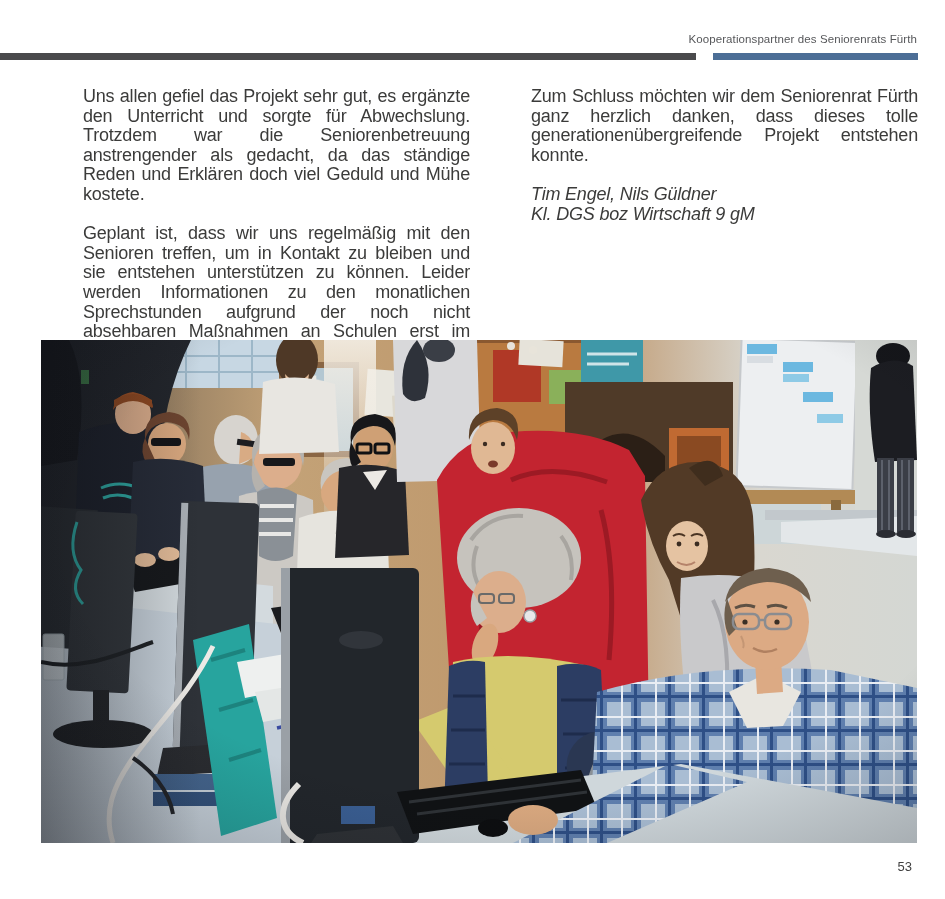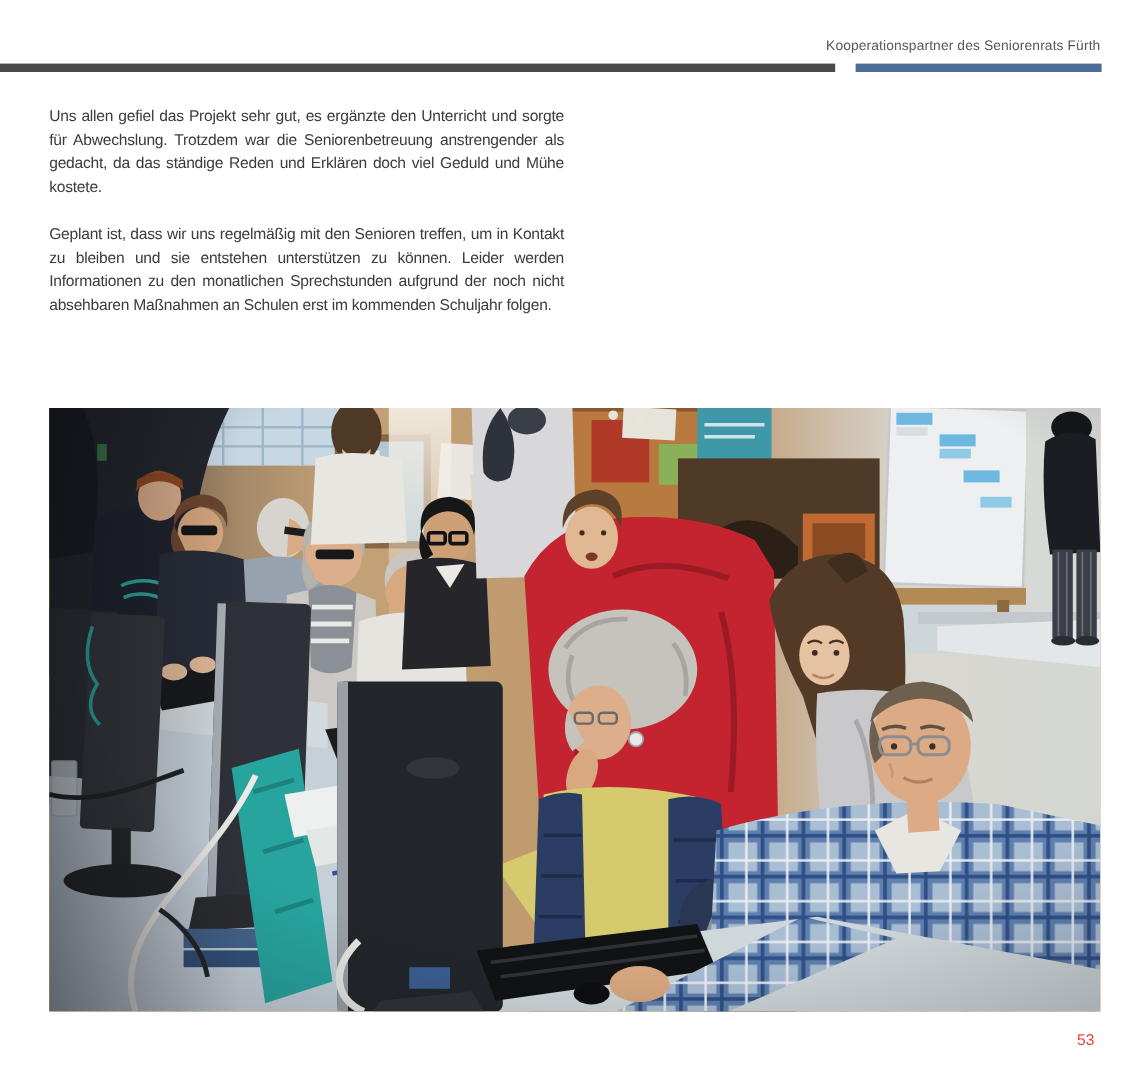--- a/index.html
+++ b/index.html
@@ -17,51 +17,58 @@
   }
   .rule-dark { position:absolute; top:53px; left:0;   width:696px; height:7px; }
   .rule-blue { position:absolute; top:53px; left:713px; width:205px; height:7px; }
 
   
   .columns {
     position:absolute; top:87px; left:41px; width:877px;
     display:flex; gap:19px;
   }
   .col {
-    width:429px; font-size:13px; line-height:19.6px;
-    text-align:justify; letter-spacing:-.2px; hyphens:auto;
+    width:429px; font-size:18px; line-height:19.6px;
+    text-align:justify; letter-spacing:-.2px; hyphens:auto;margin-left:42px;
   }
   .col p + p { margin-top:19.6px; }
   .byline { font-style:italic; text-align:left; margin-top:19.6px; }
 
   
   .figure {
     position:absolute; left:41px; top:340px; width:876px; height:503px;
     overflow:hidden; background:#b99a76;
   }
   .figure svg { display:block; width:876px; height:503px; }
 
   
-  .page-number { position:absolute; top:859px; right:33px; font-size:13px; color:#ef4444; }
+  .page-number { position:absolute; top:859px; right:33px; font-size:13px; color:#404040; }
 </style>
 </head>
 <body>
 
 <div class="page">
 
   <header>
     <div class="header-title">Kooperationspartner des Seniorenrats Fürth</div>
     <div class="rule-dark" style="background: rgb(74, 74, 76);"></div>
     <div class="rule-blue" style="background: rgb(76, 110, 150);"></div>
   </header>
 
   <main class="columns">
     <div class="col">
       <p>Uns allen gefiel das Projekt sehr gut, es ergänzte den Unterricht und sorgte für Abwechslung. Trotzdem war die Seniorenbetreuung anstrengender als gedacht, da das ständige Reden und Erklären doch viel Geduld und Mühe kostete.</p>
       <p>Geplant ist, dass wir uns regelmäßig mit den Senioren treffen, um in Kontakt zu bleiben und sie entstehen unterstützen zu können. Leider werden Informationen zu den monatlichen Sprechstunden aufgrund der noch nicht absehbaren Maßnahmen an Schulen erst im kommenden Schuljahr folgen.</p>
+    </div>
+    <div class="col">
+      <p>Zum Schluss möchten wir dem Seniorenrat Fürth ganz herzlich danken, dass dieses tolle generationenübergreifende Projekt entstehen konnte.</p>
+      <p class="byline">
+        <span>Tim Engel, Nils Güldner</span><br>
+        <span>Kl. DGS boz Wirtschaft 9 gM</span>
+      </p>
     </div>
   </main>
 
   <figure class="figure">
     <svg viewBox="0 0 876 503" preserveAspectRatio="none">
       <defs>
         <linearGradient id="wall" x1="0" y1="0" x2="1" y2="0">
           <stop offset="0" stop-color="#6b5d4e"></stop>
           <stop offset="0.28" stop-color="#c3a277"></stop>
           <stop offset="0.62" stop-color="#bd9468"></stop>

